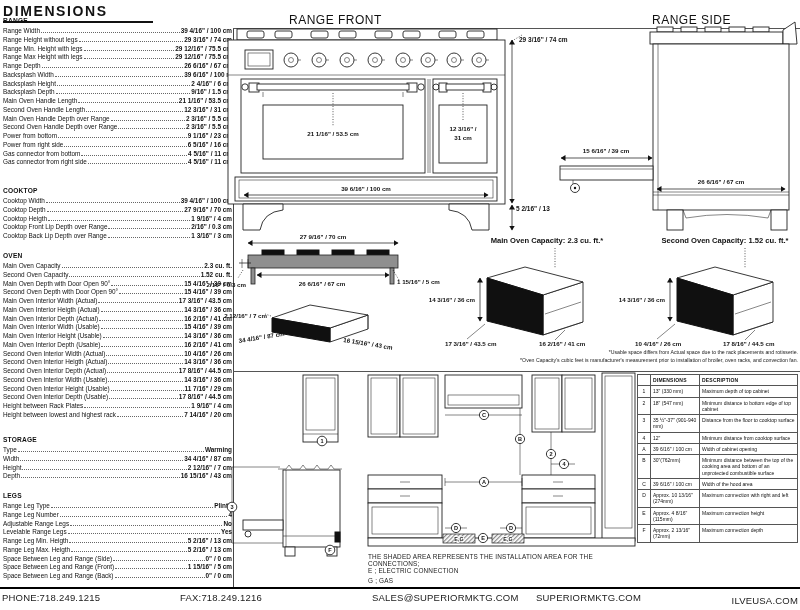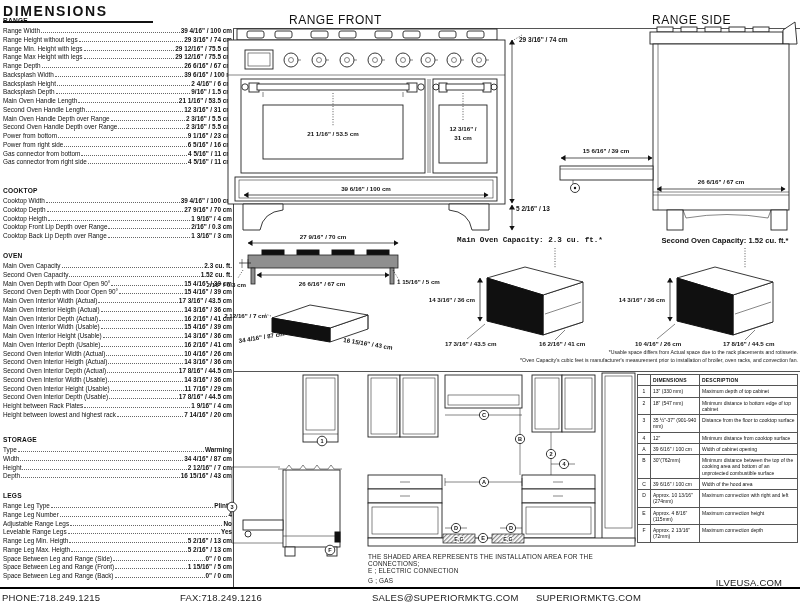--- a/index.html
+++ b/index.html
@@ -495,21 +495,21 @@
   <polygon points="115,35 153,22 153,36 115,49" class="o"></polygon>
   <polygon points="57,25 95,12 153,22 115,35" class="o"></polygon>
   <polygon points="57,25 115,35 115,49 57,39" class="dark"></polygon>
   <line x1="153" y1="22" x2="153" y2="36" class="thin"></line>
   <line x1="50" y1="21" x2="56" y2="23" class="dot"></line>
   <text x="52" y="25" text-anchor="end">2 12/16" / 7 cm</text>
   <text x="24" y="50" transform="rotate(-9 24 50)">34 4/16" / 87 cm</text>
   <text x="128" y="49" transform="rotate(9 128 49)">16 15/16" / 43 cm</text>
 </svg>
 
-<div class="abs cap-title" style="left:445px;top:236px;width:170px;font-family:Liberation Mono, monospace;">Main Oven Capacity: 2.3 cu. ft.*</div>
+<div class="abs cap-title" style="left:462px;top:236px;width:170px;">Main Oven Capacity: 2.3 cu. ft.*</div>
 <svg class="abs" style="left:415px;top:240px;" width="195" height="112" viewBox="0 0 195 112">
   <line x1="140" y1="8" x2="140" y2="28" class="dot"></line>
   <polygon points="128,55 168,42 168,82 128,95" class="o"></polygon>
   <polygon points="72,38 110,27 168,42 128,55" class="o"></polygon>
   <line x1="130" y1="74" x2="166" y2="62" class="thin"></line>
   <polygon points="72,38 128,55 128,95 72,81" class="dark"></polygon>
   <line x1="128" y1="95" x2="168" y2="82" class="thin"></line>
   <line x1="65" y1="38" x2="65" y2="81" class="dim" marker-start="url(#arr)" marker-end="url(#arr)"></line>
   <text x="60" y="62" text-anchor="end">14 3/16" / 36 cm</text>
   <line x1="70" y1="84" x2="52" y2="99" class="thin"></line>
@@ -695,13 +695,13 @@
         <td class="table-cell-description">Maximum connection depth</td>
       </tr>
     </tbody>
 </table>
 
 <div class="abs footer-bar" style="left:0;top:587px;width:800px;"></div>
 <div class="abs footer-item" style="left:2px;top:592px;">PHONE:718.249.1215</div>
 <div class="abs footer-item" style="left:180px;top:592px;">FAX:718.249.1216</div>
 <div class="abs footer-item" style="left:372px;top:592px;">SALES@SUPERIORMKTG.COM</div>
 <div class="abs footer-item" style="left:536px;top:592px;">SUPERIORMKTG.COM</div>
-<div class="abs footer-item" style="left:700px;top:577px;width:98px;text-align:center;">ILVEUSA.COM</div>
+<div class="abs footer-item" style="left:700px;top:595px;width:98px;text-align:right;">ILVEUSA.COM</div>
 
 </body></html>

